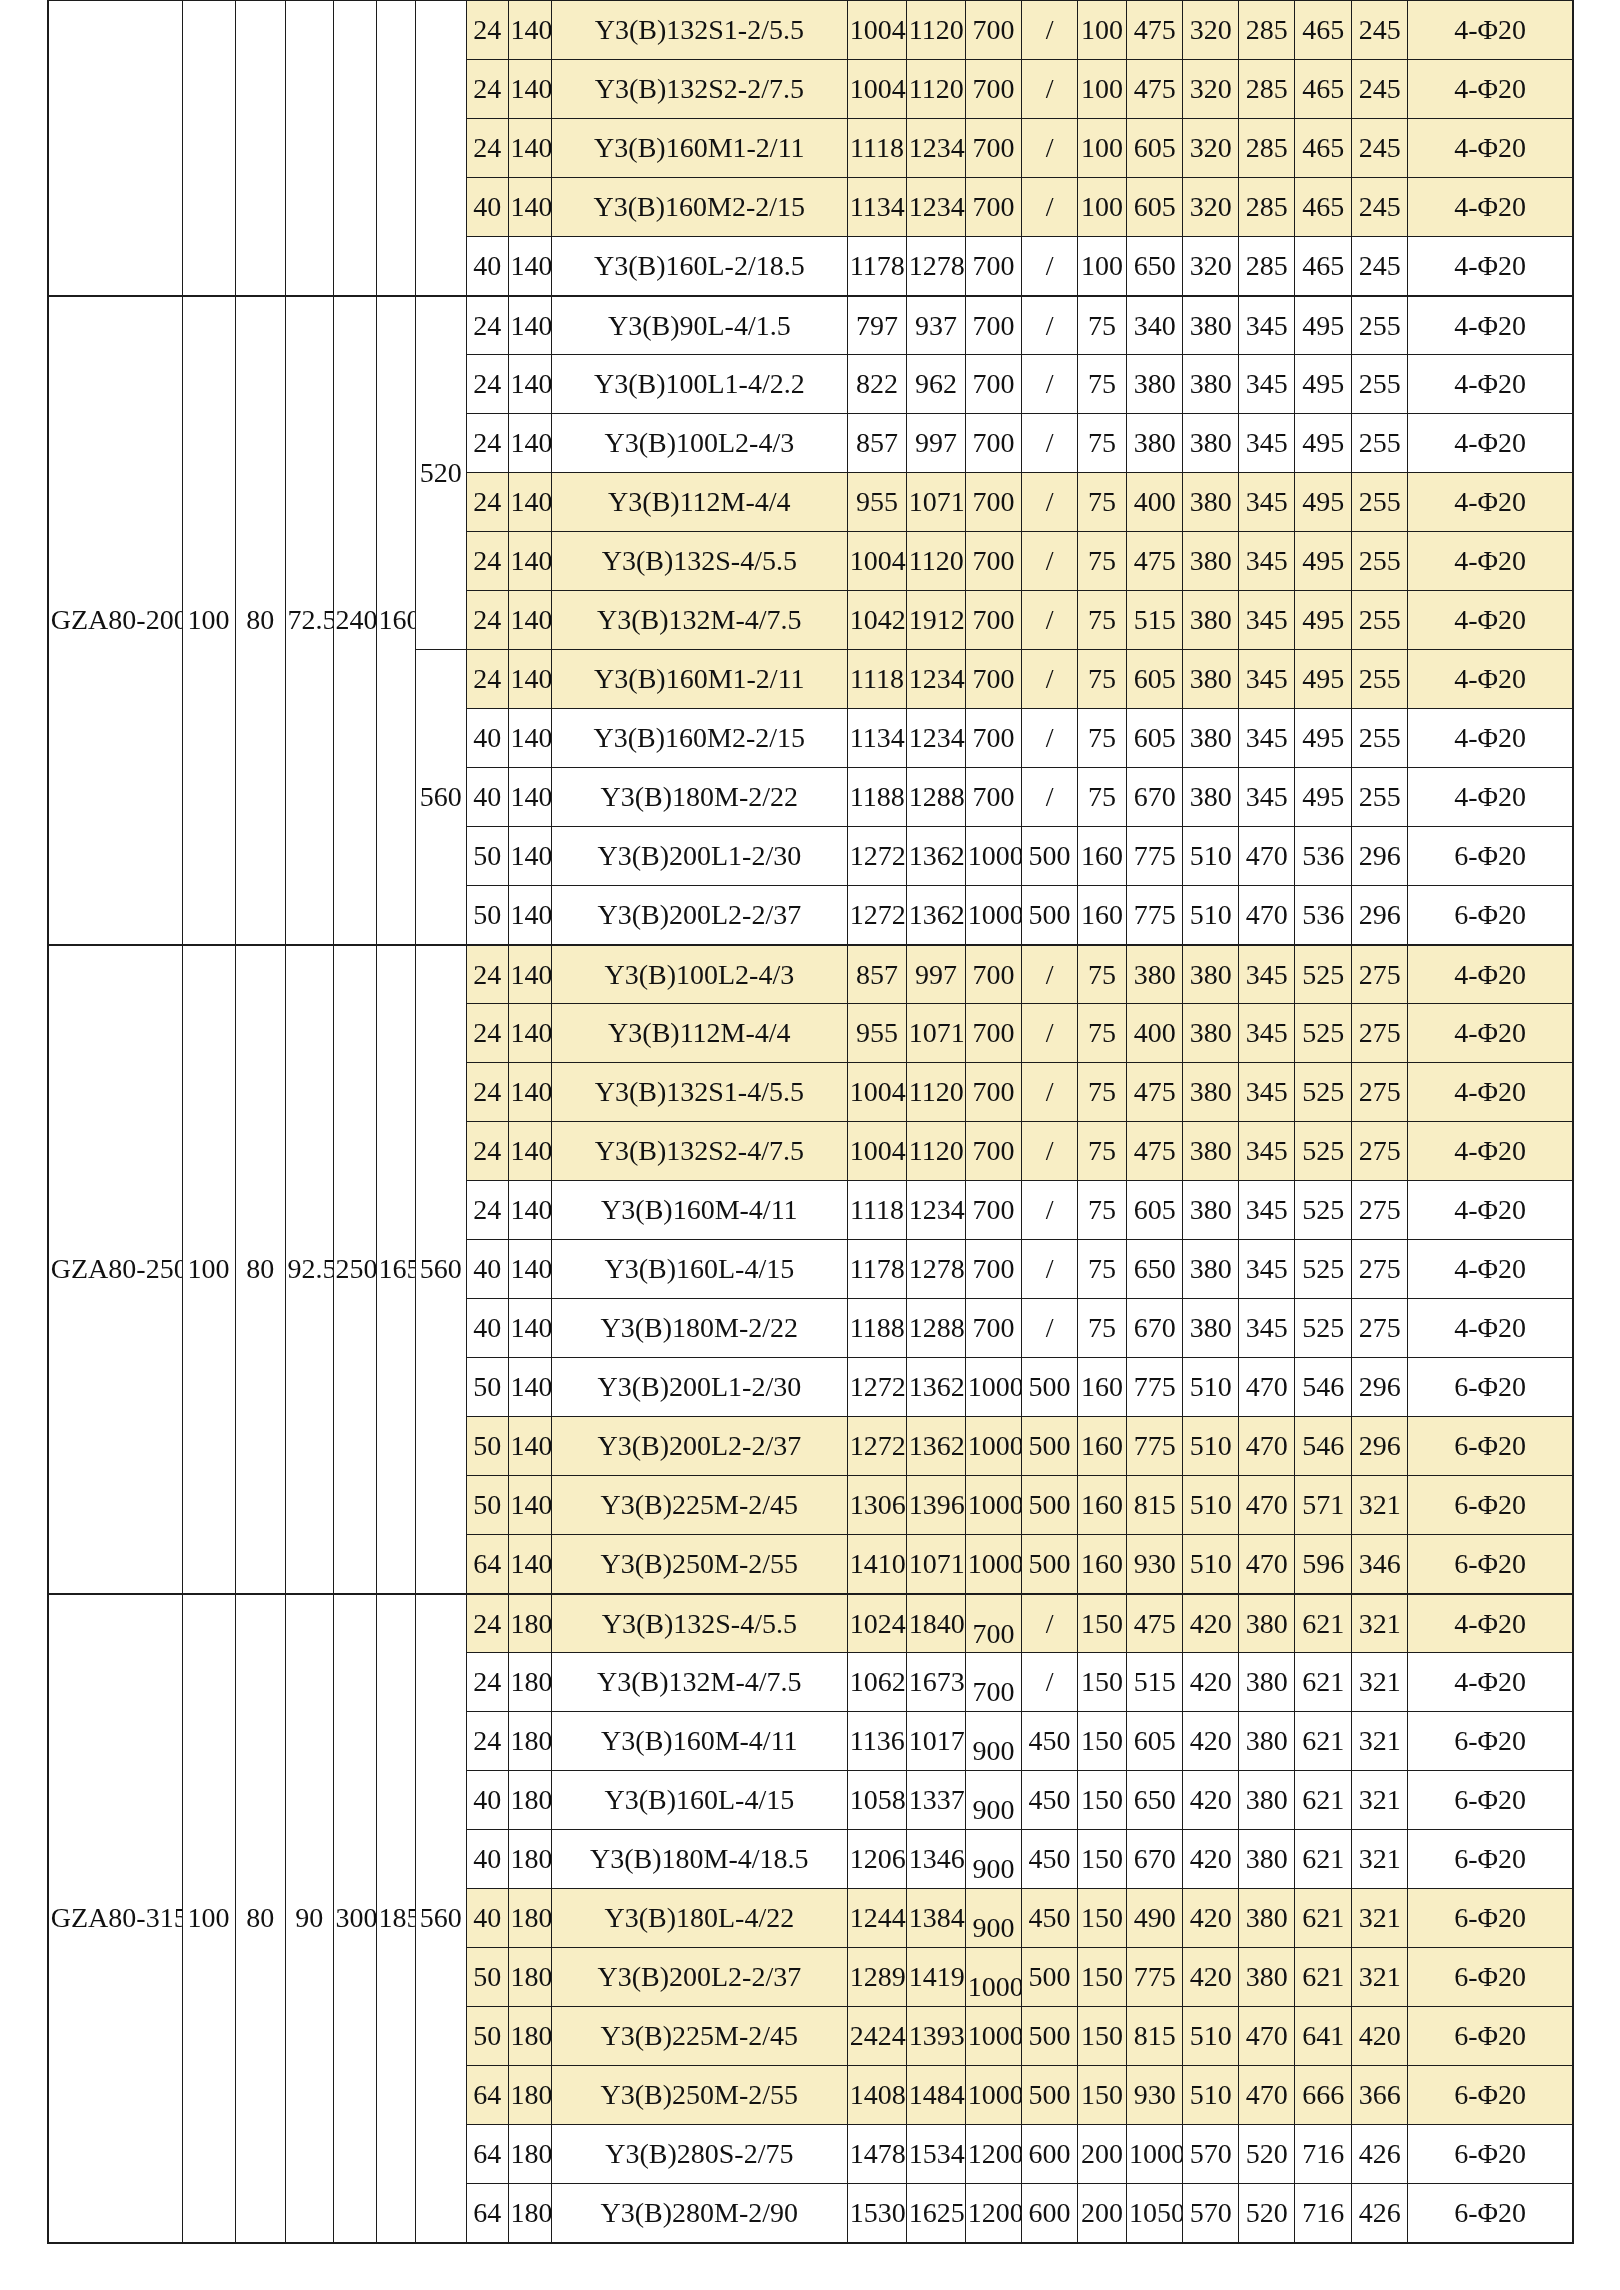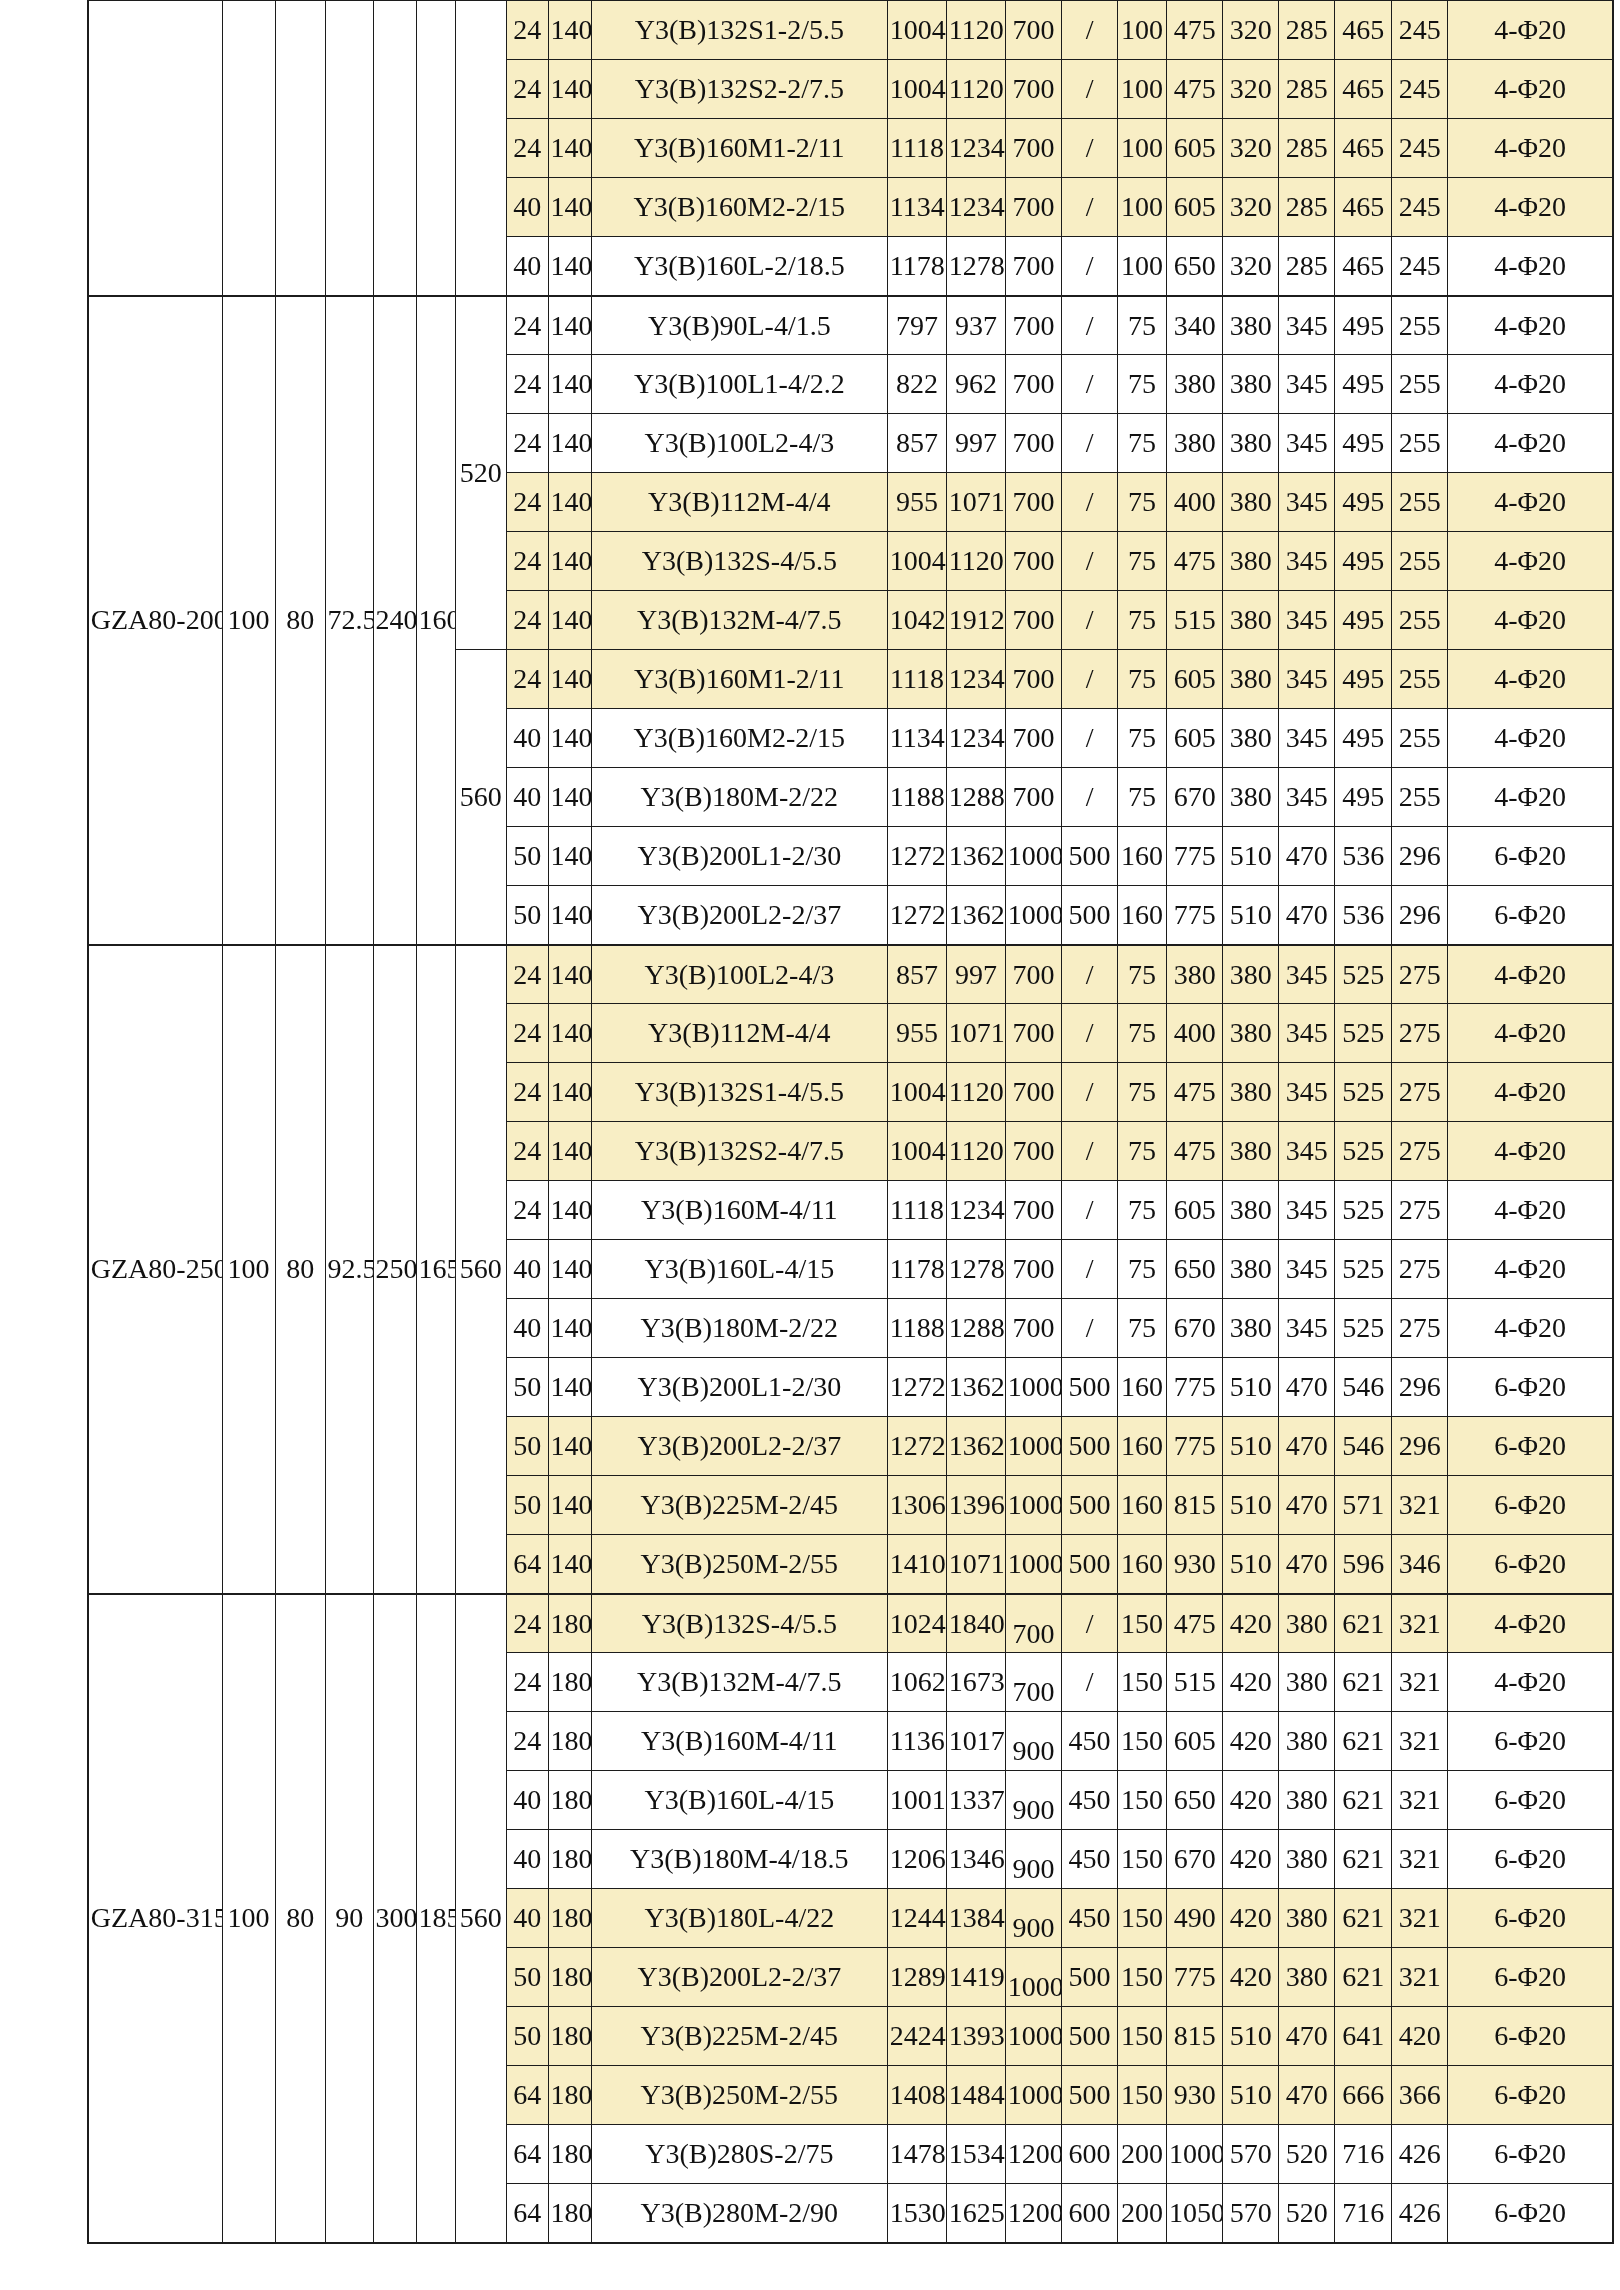--- a/index.html
+++ b/index.html
@@ -17,21 +17,20 @@
     font-family:"Liberation Serif","DejaVu Serif",serif;
     color:var(--ink);
   }
   table.spec{
     position:absolute;left:47px;top:0;
     border-collapse:collapse;
     table-layout:fixed;
     width:1527px;
     border:2.7px solid var(--border);
     border-top-width:1.8px;
-    margin-left:40px;
   }
   table.spec td{
     border:1.8px solid var(--border);
     text-align:center;
     vertical-align:middle;
     font-size:28px;
     line-height:1.05;
     padding:0 1.8px;
     overflow:hidden;
     white-space:nowrap;
@@ -578,21 +577,21 @@
           <td class="bg-white"><span>420</span></td>
           <td class="bg-white"><span>380</span></td>
           <td class="bg-white"><span>621</span></td>
           <td class="bg-white"><span>321</span></td>
           <td class="bg-white"><span>6-Φ20</span></td>
         </tr>
         <tr>
           <td class="bg-white"><span>40</span></td>
           <td class="bg-white"><span>180</span></td>
           <td class="bg-white"><span>Y3(B)160L-4/15</span></td>
-          <td class="bg-white"><span>1001</span></td>
+          <td class="bg-white"><span>1058</span></td>
           <td class="bg-white"><span>1337</span></td>
           <td class="bg-white"><span class="drop">900</span></td>
           <td class="bg-white"><span>450</span></td>
           <td class="bg-white"><span>150</span></td>
           <td class="bg-white"><span>650</span></td>
           <td class="bg-white"><span>420</span></td>
           <td class="bg-white"><span>380</span></td>
           <td class="bg-white"><span>621</span></td>
           <td class="bg-white"><span>321</span></td>
           <td class="bg-white"><span>6-Φ20</span></td>

